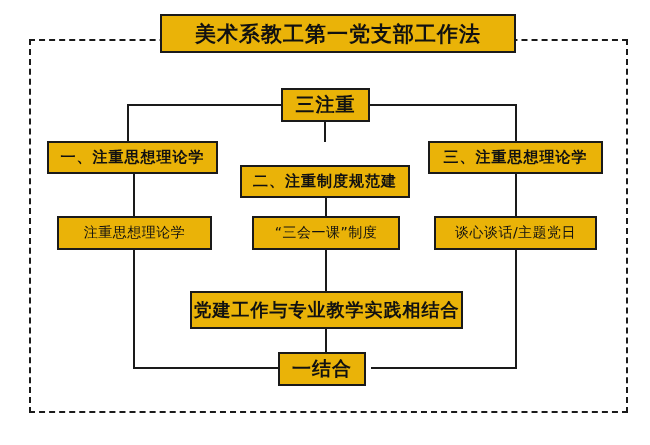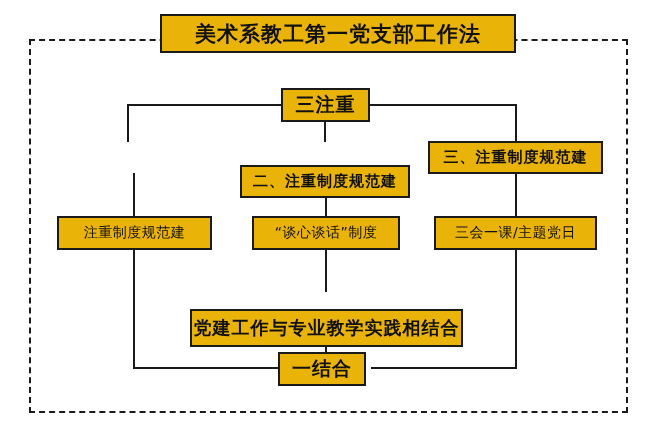--- a/index.html
+++ b/index.html
@@ -61,21 +61,21 @@
   #focus-box      { left: 281px; top: 88px;  width: 89px;  height: 34px;  font-size: 19px; }
 
   #branch-1-box   { left: 47px;  top: 141px; width: 171px; height: 33px;  font-size: 15px; }
   #branch-2-box   { left: 240px; top: 141px; width: 170px; height: 33px;  font-size: 15px; margin-top: 24px; }
   #branch-3-box   { left: 428px; top: 141px; width: 175px; height: 33px;  font-size: 15px; }
 
   #detail-1-box   { left: 57px;  top: 216px; width: 155px; height: 34px;  font-size: 14px; }
   #detail-2-box   { left: 252px; top: 216px; width: 148px; height: 34px;  font-size: 14px; }
   #detail-3-box   { left: 434px; top: 216px; width: 163px; height: 34px;  font-size: 14px; }
 
-  #combine-detail-box { left: 190px; top: 291px; width: 273px; height: 38px; font-size: 18px; margin-top: 18px; }
+  #combine-detail-box { left: 190px; top: 291px; width: 273px; height: 38px; font-size: 18px; }
   #combine-box    { left: 278px; top: 352px; width: 88px;  height: 34px;  font-size: 19px; }
 </style>
 </head>
 <body>
 
 <div id="canvas">
 
   <div class="dashed-frame"></div>
 
   <div class="line h" style="left:127px; top:104px; width:390px;"></div>
@@ -109,35 +109,38 @@
   <div class="line v" style="left:325px; top:328px; height:25px;"></div>
 
   <div id="title-box" class="node">
     <span>美术系教工第一党支部工作法</span>
   </div>
 
   <div id="focus-box" class="node">
     <span>三注重</span>
   </div>
 
+  <div id="branch-1-box" class="node">
+    <span>一、注重思想理论学</span>
+  </div>
   <div id="branch-2-box" class="node">
     <span>二、注重制度规范建</span>
   </div>
   <div id="branch-3-box" class="node">
-    <span>三、注重制度规范建</span>
+    <span>三、注重思想理论学</span>
   </div>
 
   <div id="detail-1-box" class="node plain">
-    <span>注重制度规范建</span>
+    <span>注重思想理论学</span>
   </div>
   <div id="detail-2-box" class="node plain">
-    <span>“谈心谈话”制度</span>
+    <span>“三会一课”制度</span>
   </div>
   <div id="detail-3-box" class="node plain">
-    <span>三会一课/主题党日</span>
+    <span>谈心谈话/主题党日</span>
   </div>
 
   <div id="combine-detail-box" class="node">
     <span>党建工作与专业教学实践相结合</span>
   </div>
 
   <div id="combine-box" class="node">
     <span>一结合</span>
   </div>
 

